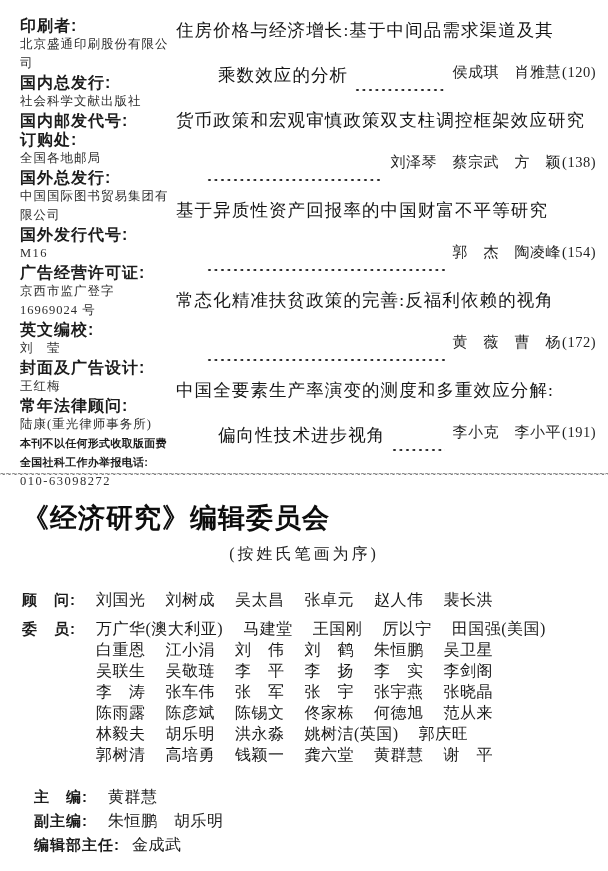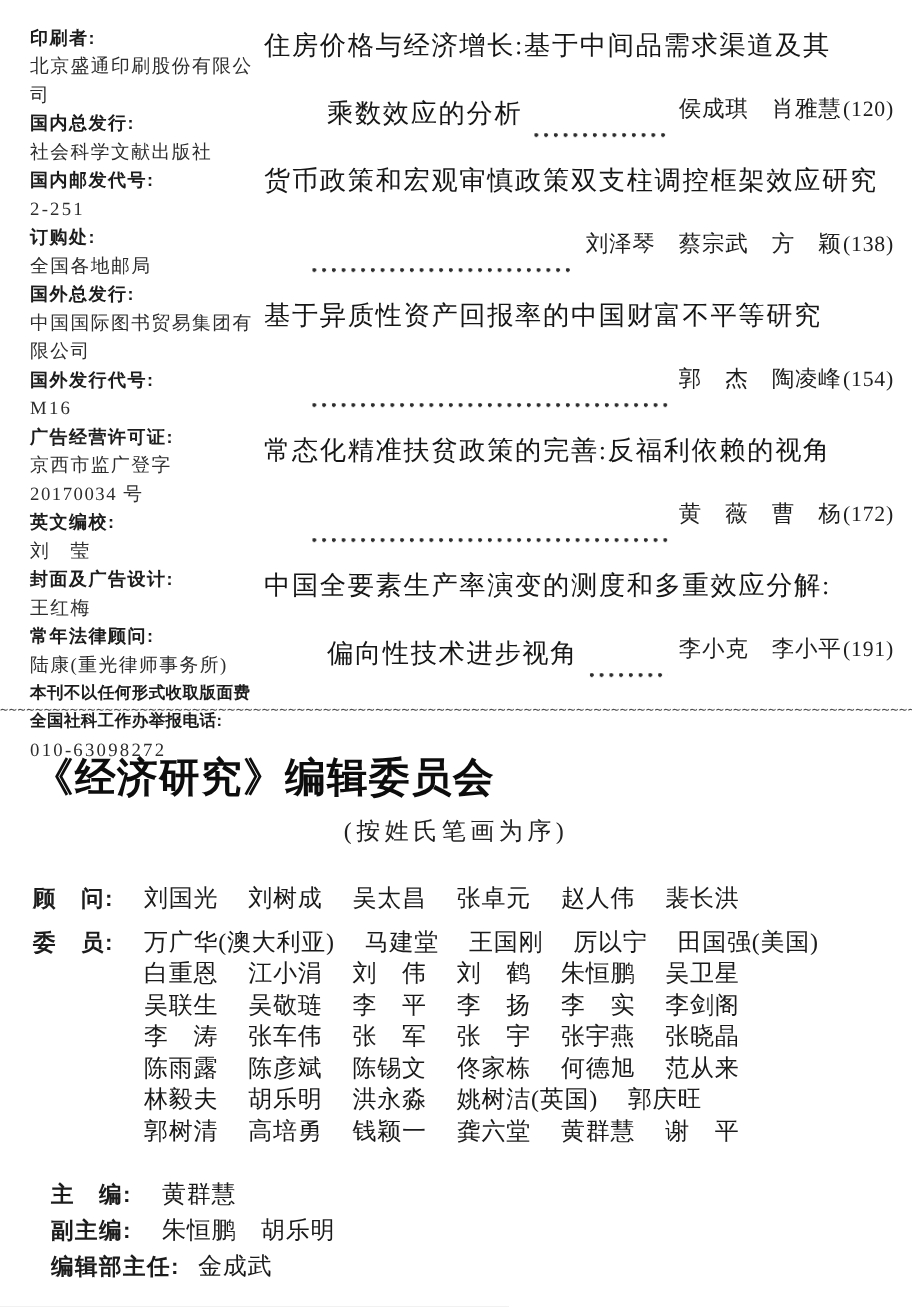--- a/index.html
+++ b/index.html
@@ -6,21 +6,21 @@
   .page{
     width:608px;height:871px;background:#ffffff;color:#1c1c1c;
     overflow:hidden;position:relative;margin:0 auto;
     font-family:"Liberation Serif",serif;
   }
   
   .top{display:flex;padding:16px 10px 0 20px;height:452px;box-sizing:content-box;}
   .imprint{width:152px;flex:0 0 152px;}
   .imp-label{
     font-family:"Liberation Sans",sans-serif;font-weight:700;
-    font-size:12px;letter-spacing:1px;line-height:19px;white-space:nowrap;
+    font-size:16px;letter-spacing:1px;line-height:19px;white-space:nowrap;
   }
   .imp-value{
     font-size:12.5px;letter-spacing:1px;line-height:19px;color:#2d2d2d;
   }
   .imp-label.small{font-size:11px;letter-spacing:0.3px;}
   .imp-value.num{letter-spacing:1.5px;}
   
   .toc{flex:1 1 auto;padding:2px 2px 0 4px;min-width:0;}
   .toc-line{display:flex;align-items:flex-start;height:45px;font-size:17.5px;}
   .t{letter-spacing:1.1px;white-space:nowrap;color:#161616;}
@@ -82,37 +82,36 @@
       <div>
         <div class="imp-label">印刷者:</div>
         <div class="imp-value">北京盛通印刷股份有限公司</div>
       </div>
       <div>
         <div class="imp-label">国内总发行:</div>
         <div class="imp-value">社会科学文献出版社</div>
       </div>
       <div>
         <div class="imp-label">国内邮发代号:</div>
-        <div class="imp-value num">2-251</div>
       </div>
       <div>
         <div class="imp-label">订购处:</div>
         <div class="imp-value">全国各地邮局</div>
       </div>
       <div>
         <div class="imp-label">国外总发行:</div>
         <div class="imp-value">中国国际图书贸易集团有限公司</div>
       </div>
       <div>
         <div class="imp-label">国外发行代号:</div>
         <div class="imp-value num">M16</div>
       </div>
       <div>
         <div class="imp-label">广告经营许可证:</div>
-        <div class="imp-value">京西市监广登字 20170034 号</div>
+        <div class="imp-value">京西市监广登字 16969024 号</div>
       </div>
       <div>
         <div class="imp-label">英文编校:</div>
         <div class="imp-value">刘　莹</div>
       </div>
       <div>
         <div class="imp-label">封面及广告设计:</div>
         <div class="imp-value">王红梅</div>
       </div>
       <div>

